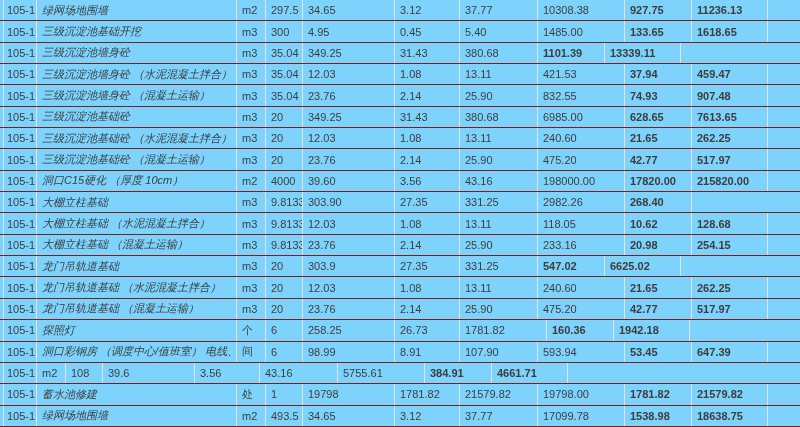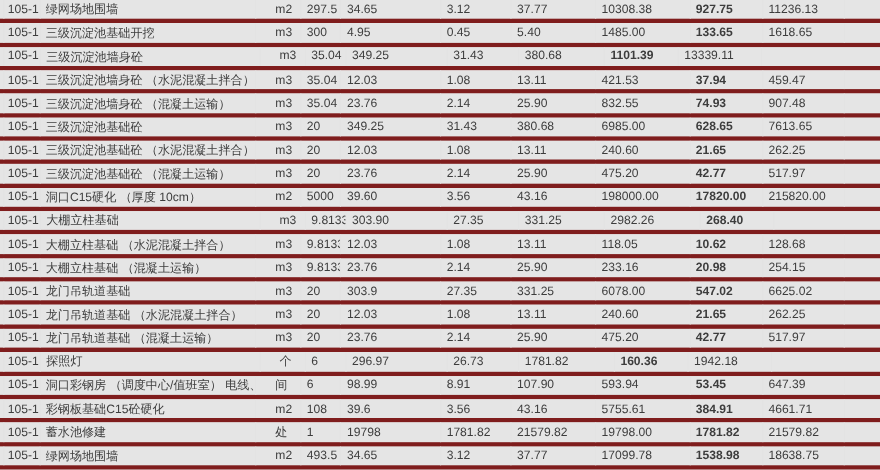--- a/index.html
+++ b/index.html
@@ -16,43 +16,43 @@
     overflow: hidden;
   }
   .table {
     width: 800px;
     height: 427px;
   }
   .row {
     display: flex;
     height: 21.35px;
     box-sizing: border-box;
-    border-bottom: 4px solid #7f1d1d;
-    background: #e5e5e5;
+    border-bottom: 1px solid #7f1d1d;
+    background: #7dd3fc;
   }
   .cell {
     box-sizing: border-box;
     border-right: 1px solid #e3e3e3;
     padding: 0 2px 0 5px;
     display: flex;
     align-items: center;
     white-space: nowrap;
     overflow: hidden;
     letter-spacing: 0;
   }
   .c0  { width: 34px; margin-left: 3px; border-left: 1px solid #e3e3e3; padding-left: 3px; }
-  .c1  { width: 200px; }
-  .c2  { width: 29px; margin-left: 12px; }
+  .c1  { width: 200px; font-style: italic; }
+  .c2  { width: 29px; }
   .c3  { width: 37px; }
   .c4  { width: 92px; }
   .c5  { width: 65px; }
   .c6  { width: 78px; }
   .c7  { width: 87px; }
   .c8  { width: 67px; font-weight: bold; }
-  .c9  { width: 76px; }
+  .c9  { width: 76px; font-weight: bold; }
   .c10 { width: 32px; border-right: none; }
 </style>
 </head>
 <body>
 
 <div class="table">
   <div class="row">
     <div class="cell c0">105-1</div>
     <div class="cell c1">绿网场地围墙</div>
     <div class="cell c2">m2</div>
@@ -160,21 +160,21 @@
     <div class="cell c7">475.20</div>
     <div class="cell c8">42.77</div>
     <div class="cell c9">517.97</div>
     <div class="cell c10"></div>
   </div>
 
   <div class="row">
     <div class="cell c0">105-1</div>
     <div class="cell c1">洞口C15硬化 （厚度 10cm）</div>
     <div class="cell c2">m2</div>
-    <div class="cell c3">5000</div>
+    <div class="cell c3">4000</div>
     <div class="cell c4">39.60</div>
     <div class="cell c5">3.56</div>
     <div class="cell c6">43.16</div>
     <div class="cell c7">198000.00</div>
     <div class="cell c8">17820.00</div>
     <div class="cell c9">215820.00</div>
     <div class="cell c10"></div>
   </div>
 
   <div class="row">
@@ -219,21 +219,20 @@
   </div>
 
   <div class="row">
     <div class="cell c0">105-1</div>
     <div class="cell c1">龙门吊轨道基础</div>
     <div class="cell c2">m3</div>
     <div class="cell c3">20</div>
     <div class="cell c4">303.9</div>
     <div class="cell c5">27.35</div>
     <div class="cell c6">331.25</div>
-    <div class="cell c7">6078.00</div>
     <div class="cell c8">547.02</div>
     <div class="cell c9">6625.02</div>
     <div class="cell c10"></div>
   </div>
 
   <div class="row">
     <div class="cell c0">105-1</div>
     <div class="cell c1">龙门吊轨道基础 （水泥混凝土拌合）</div>
     <div class="cell c2">m3</div>
     <div class="cell c3">20</div>
@@ -258,21 +257,21 @@
     <div class="cell c8">42.77</div>
     <div class="cell c9">517.97</div>
     <div class="cell c10"></div>
   </div>
 
   <div class="row">
     <div class="cell c0">105-1</div>
     <div class="cell c1">探照灯</div>
     <div class="cell c2">个</div>
     <div class="cell c3">6</div>
-    <div class="cell c4">296.97</div>
+    <div class="cell c4">258.25</div>
     <div class="cell c5">26.73</div>
     <div class="cell c7">1781.82</div>
     <div class="cell c8">160.36</div>
     <div class="cell c9">1942.18</div>
     <div class="cell c10"></div>
   </div>
 
   <div class="row">
     <div class="cell c0">105-1</div>
     <div class="cell c1">洞口彩钢房 （调度中心/值班室） 电线、灯具</div>
@@ -282,21 +281,20 @@
     <div class="cell c5">8.91</div>
     <div class="cell c6">107.90</div>
     <div class="cell c7">593.94</div>
     <div class="cell c8">53.45</div>
     <div class="cell c9">647.39</div>
     <div class="cell c10"></div>
   </div>
 
   <div class="row">
     <div class="cell c0">105-1</div>
-    <div class="cell c1">彩钢板基础C15砼硬化</div>
     <div class="cell c2">m2</div>
     <div class="cell c3">108</div>
     <div class="cell c4">39.6</div>
     <div class="cell c5">3.56</div>
     <div class="cell c6">43.16</div>
     <div class="cell c7">5755.61</div>
     <div class="cell c8">384.91</div>
     <div class="cell c9">4661.71</div>
     <div class="cell c10"></div>
   </div>

